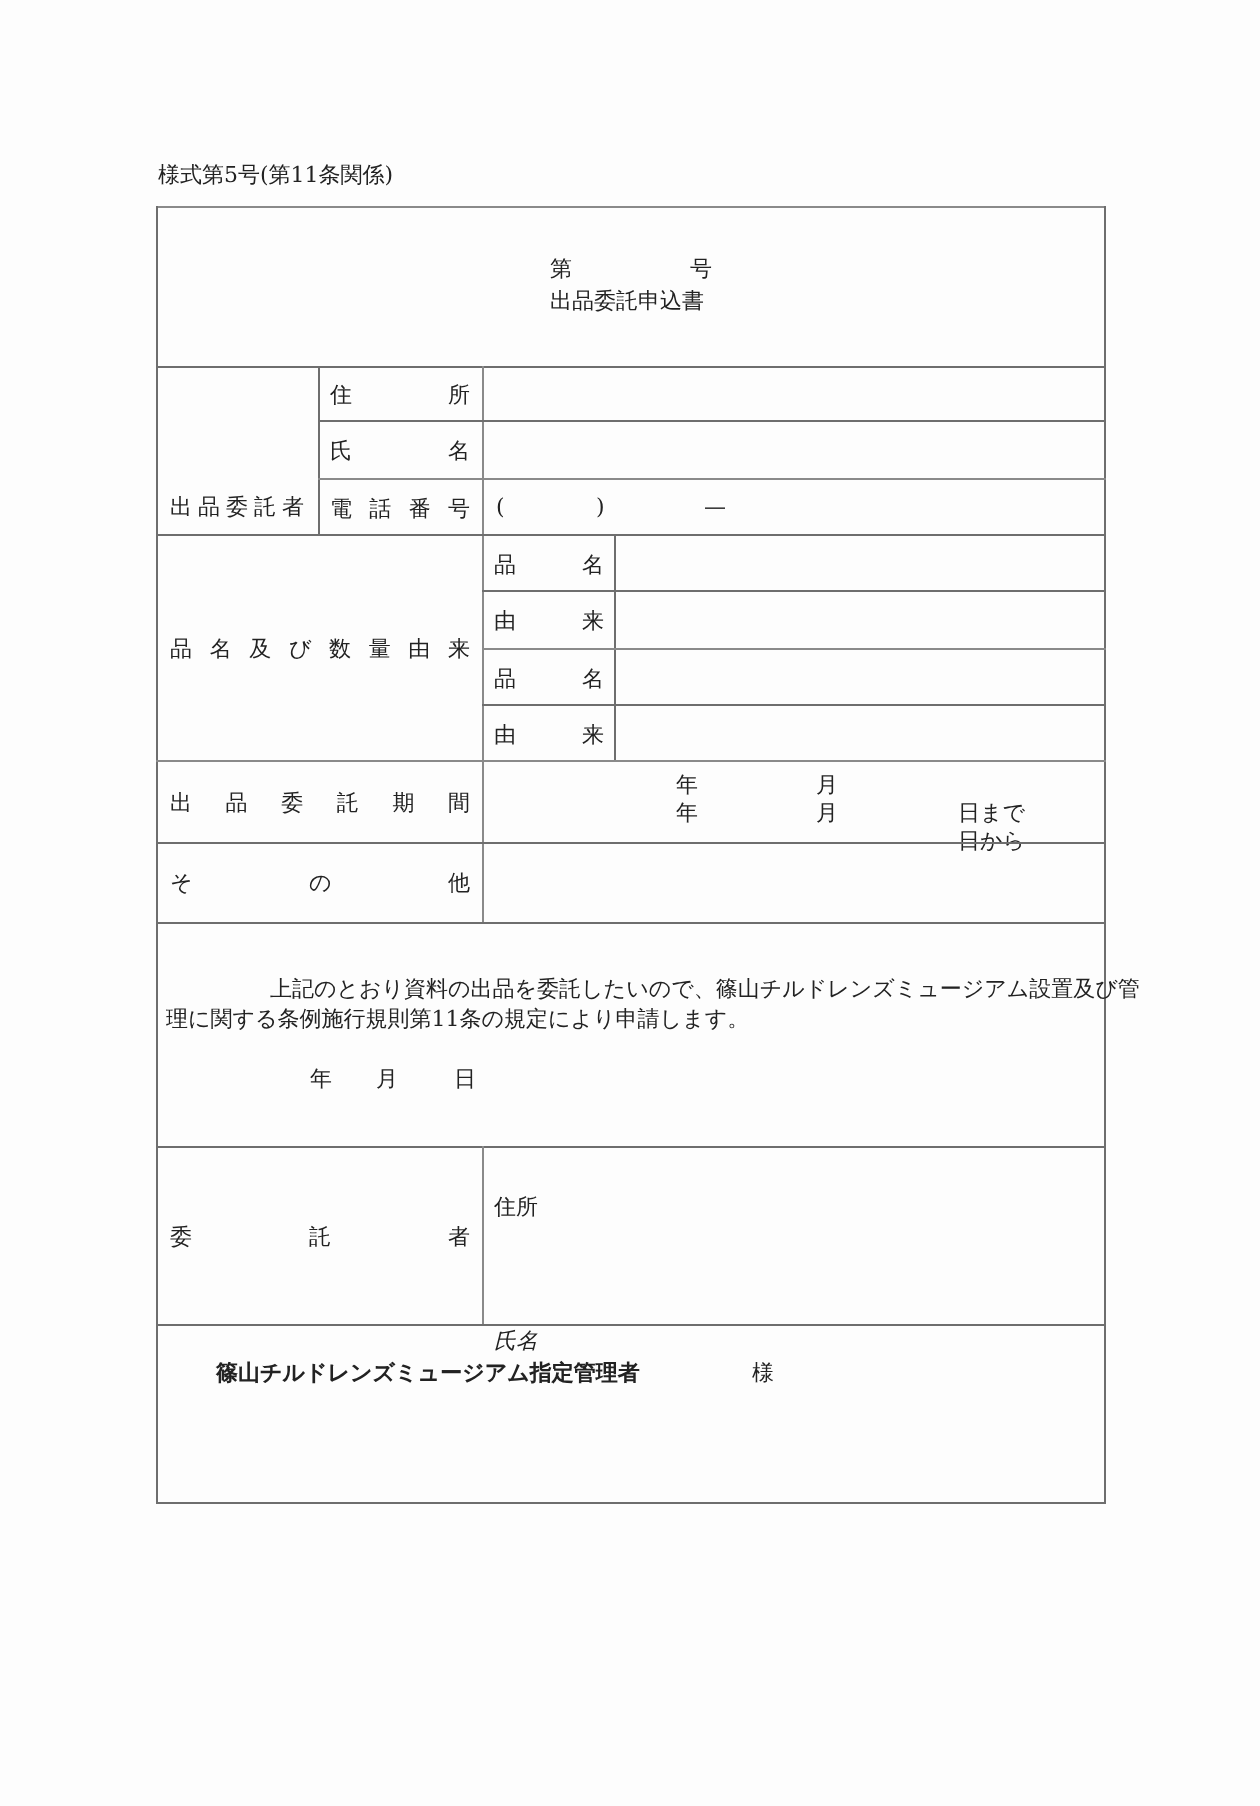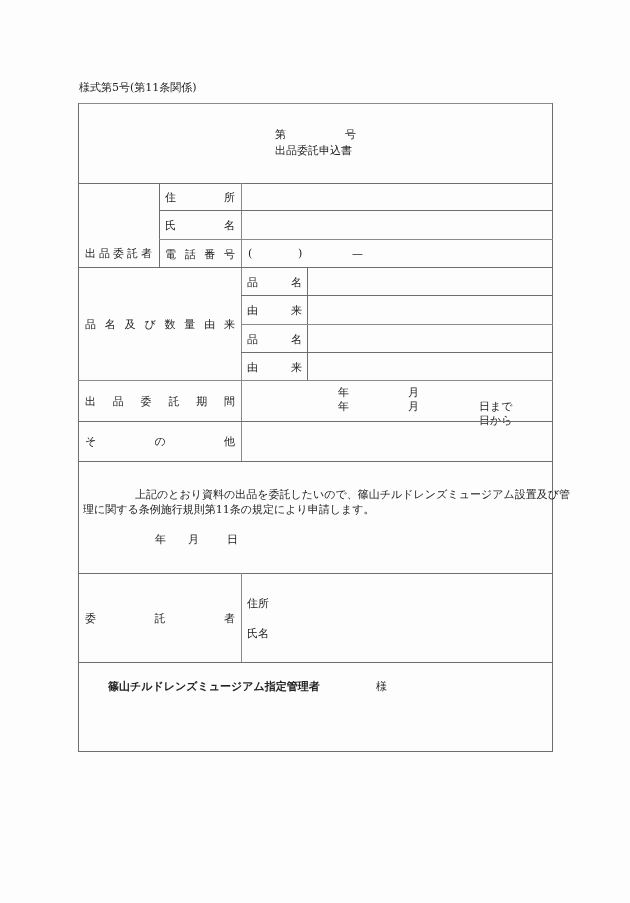--- a/index.html
+++ b/index.html
@@ -149,21 +149,21 @@
 
 <div>
   <div class="spread" style="left:85px; top:611px; width:150px;">
     <span>委</span>
     <span>託</span>
     <span>者</span>
   </div>
   <div class="vl thick" style="left:241px; top:573px; height:89px;"></div>
   <div class="txt" style="left:247px; top:597px;">住所</div>
   <div class="abs" style="left:275px; top:590px; width:275px; height:22px;"></div>
-  <div class="txt" style="left:247px; top:627px;">氏名</div>
+  <div class="txt" style="left:247px; top:664px;font-style:italic;">氏名</div>
   <div class="abs" style="left:275px; top:620px; width:275px; height:22px;"></div>
 </div>
 <div class="hl" style="left:78px; top:662px; width:475px;"></div>
 
 <div>
   <div class="txt" style="left:108px; top:680px;font-weight:bold;">篠山チルドレンズミュージアム指定管理者</div>
   <div class="txt" style="left:376px; top:680px;">様</div>
 </div>
 
 </body></html>

